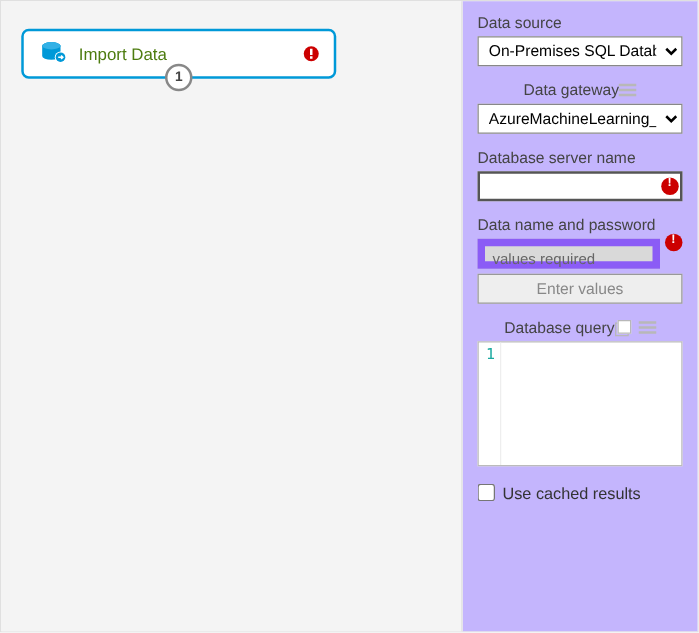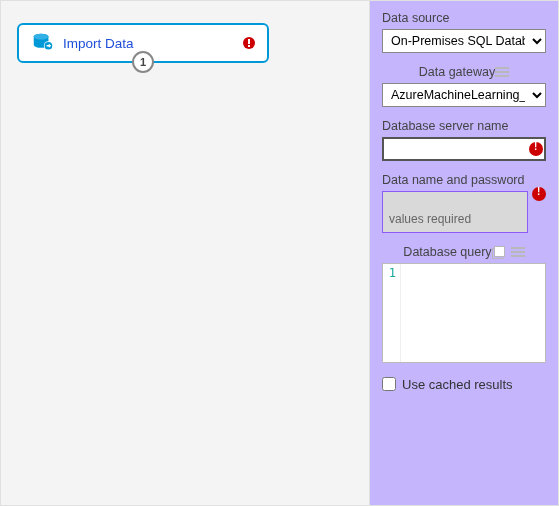--- a/index.html
+++ b/index.html
@@ -12,21 +12,21 @@
   height: 40px;
   background: #fff;
   border: 2px solid #0099d8;
   border-radius: 6px;
   display: flex;
   align-items: center;
   padding: 0 12px;
   margin-left: 6px;
 }
 .module-icon { width: 22px; height: 22px; margin-right: 10px; flex-shrink: 0; }
-.module-title { flex: 1; font-size: 13.5px; color: #1d4ed8; }
+.module-title { flex: 1; font-size: 13.5px; color: #4d7c0f; }
 .module-error { width: 12px; height: 12px; background: #c00; border-radius: 50%; position: relative; flex-shrink: 0; }
 .module-error::after { content: ""; position: absolute; left: 5px; top: 2px; width: 2px; height: 5px; background: #fff; }
 .module-error::before { content: ""; position: absolute; left: 5px; top: 8px; width: 2px; height: 2px; background: #fff; }
 .port {
   position: absolute;
   left: 50%;
   transform: translateX(-50%);
   bottom: -12px;
   width: 22px;
   height: 22px;
@@ -68,25 +68,25 @@
   transform: translateY(-50%);
   width: 14px;
   height: 14px;
   background: #c00;
   border-radius: 50%;
 }
 .err-dot::after { content: "!"; color: #fff; font-size: 10px; font-weight: bold; position: absolute; left: 5px; top: -1px; }
 .readonly-box {
   width: calc(100% - 18px);
   height: 24px;
-  border: 1px solid #8b5cf6;
+  border: 6px solid #8b5cf6;
   background: #d9d9d9;
   font-size: 12px;
   color: #666;
-  padding: 20px 6px;
+  padding: 3px 6px;
   display: inline-block;
 }
 .outer-err { position: absolute; right: 0; top: 21px; }
 .action-btn {
   display: block;
   width: 100%;
   height: 24px;
   border: 1px solid #999;
   background: #eee;
   color: #888;
@@ -162,20 +162,21 @@
         <input type="text" class="text-input with-error" style="border-width: 2px; border-color: rgb(85, 85, 85);" value="">
         <span class="err-dot"></span>
       </div>
     </div>
 
 
     <div class="field" style="position:relative">
       <label class="field-label">Data name and password</label>
       <span class="readonly-box">values required</span>
       <span class="err-dot outer-err"></span>
+      <div class="action-btn">Enter values</div>
     </div>
 
     <div class="field">
       <div class="label-row">
         <label class="field-label" style="margin-bottom:0">Database query</label>
         <div class="icons-right">
           <div class="popout"></div>
           <div class="hamburger">
               <span></span>
               <span></span>

